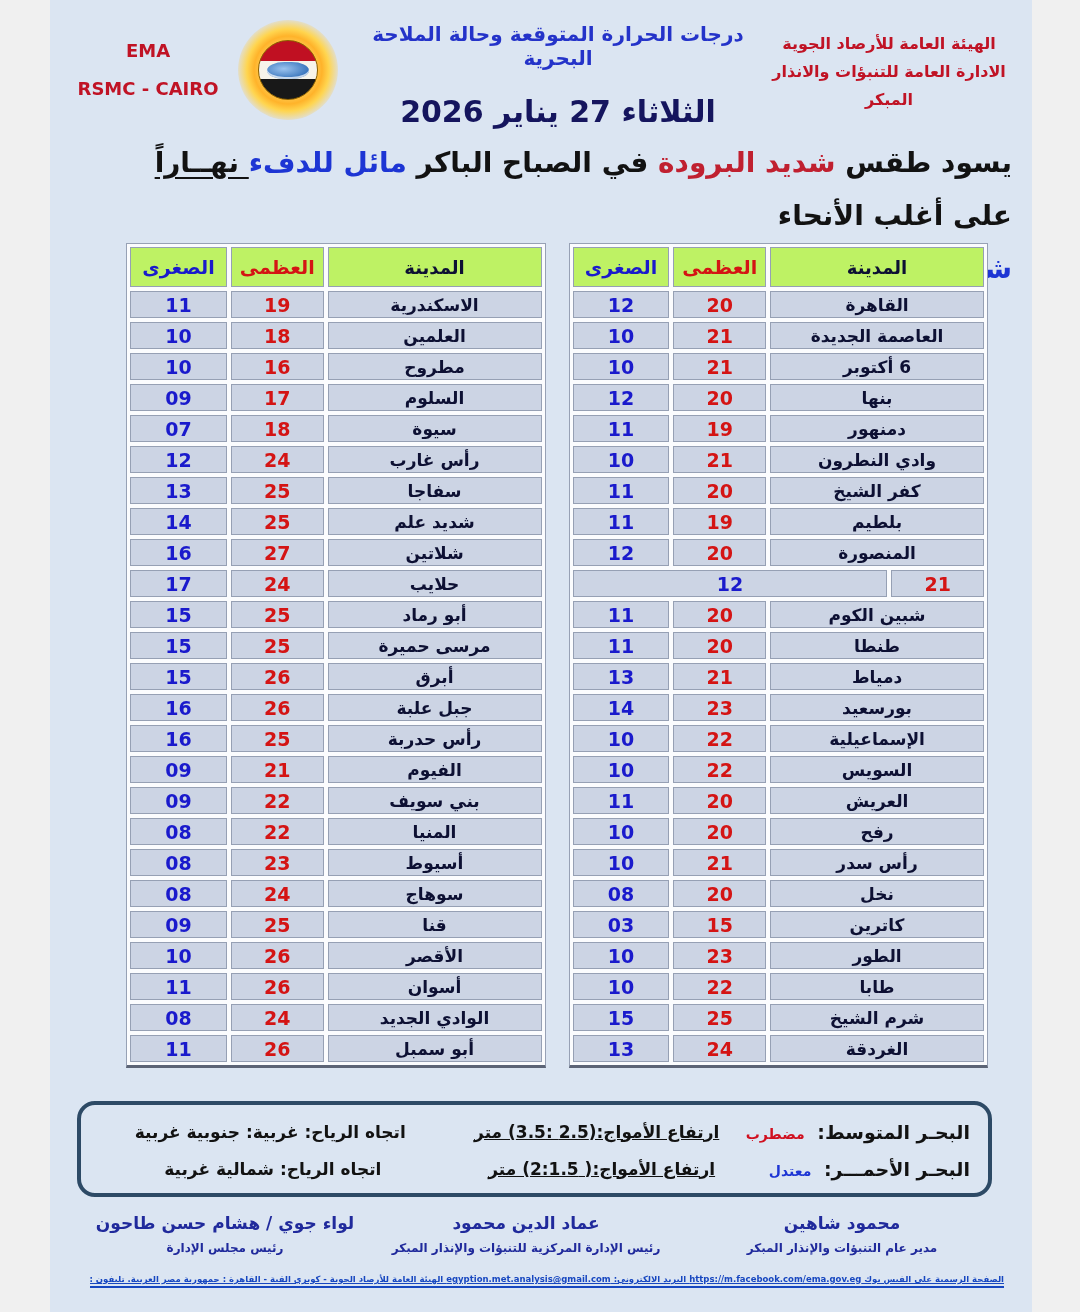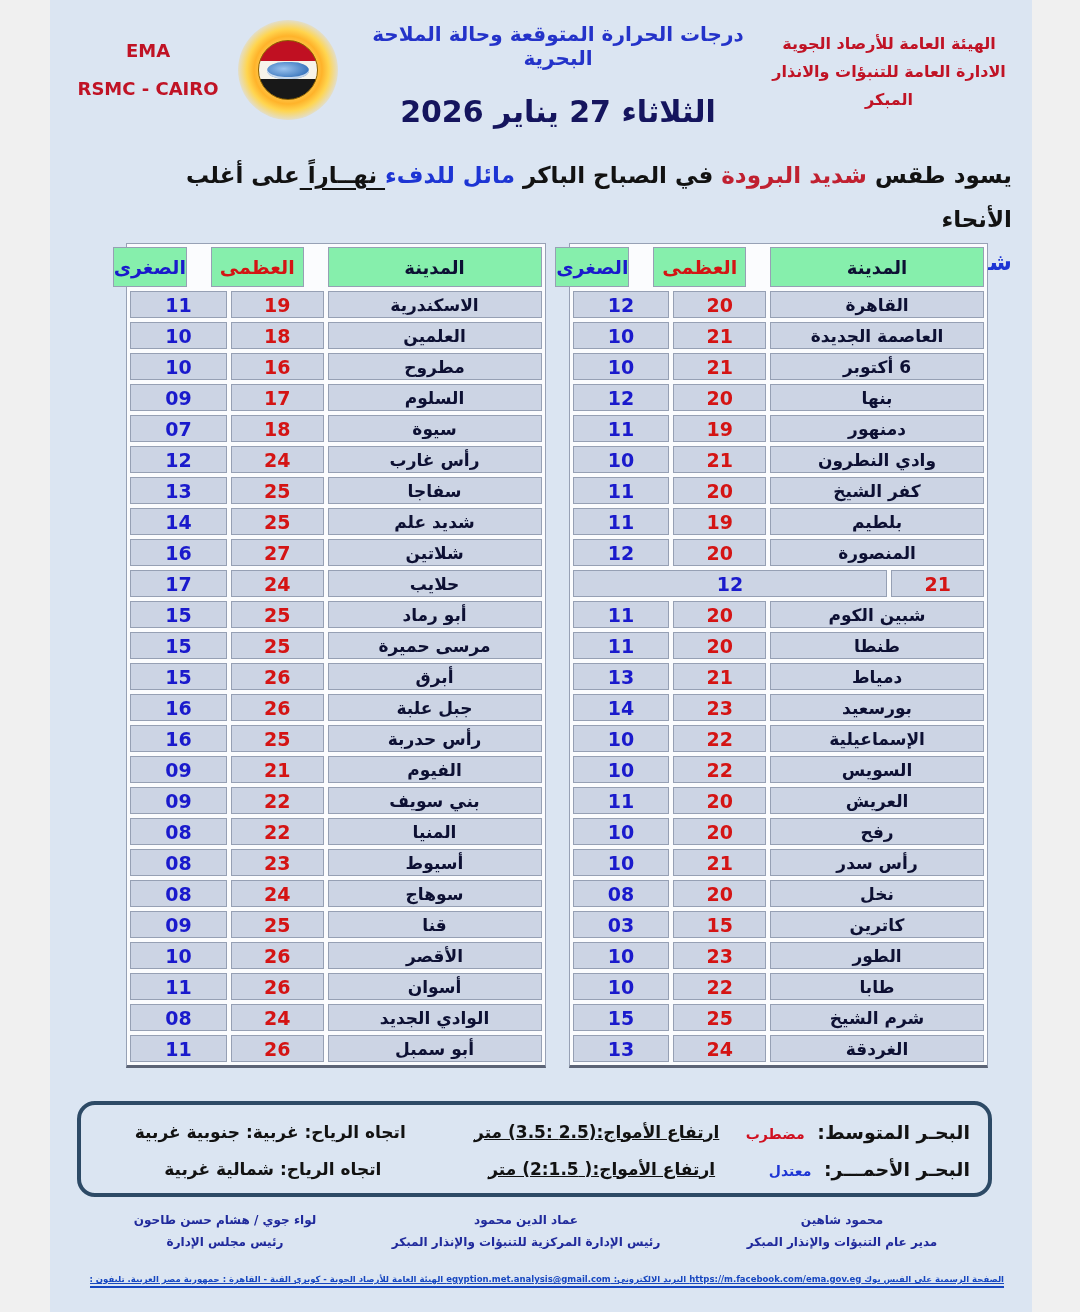--- a/index.html
+++ b/index.html
@@ -21,53 +21,53 @@
           display:flex; align-items:center; justify-content:center; }
   .logo-inner { width:60px; height:60px; border-radius:50%; overflow:hidden; border:1px solid #8a5f00;
           background:linear-gradient(#c01022 0 34%, #f7f4ea 34% 66%, #181818 66% 100%);
           display:flex; align-items:center; justify-content:center; }
   .logo-cloud { width:42px; height:17px; border-radius:50% / 60%;
           background:radial-gradient(ellipse at 40% 40%, #9cc4ef 0%, #3a76bd 70%, #2c5f9e 100%);
           box-shadow:0 -2px 0 rgba(255,255,255,.7) inset; }
   .emablk { width:168px; text-align:center; color:#c01325; font-weight:bold; font-size:18px; line-height:2.1; padding-top:16px; }
 
   
-  .summary { position:absolute; top:154px; right:20px; left:64px; text-align:right;
-             font-size:23px; font-weight:bold; color:#121212; line-height:1.9; }
+  .summary { position:absolute; top:136px; right:20px; left:64px; text-align:right;
+             font-size:28px; font-weight:bold; color:#121212; line-height:1.9; }
   .summary .red { color:#c02030; }
   .summary .blue { color:#1d35d4; }
   .summary .und { text-decoration:underline; text-underline-offset:5px; }
 
   
   .tables { position:absolute; top:243px; right:44px; left:76px; display:flex; gap:23px; }
   .ttable { flex:1; background:#fbfcfe; padding:3px; border:1px solid #97a1b5; border-bottom:3px solid #5c6476;
             display:flex; flex-direction:column; gap:4px; }
   .trow, .thead { display:flex; gap:4px; }
   .cell { border:1px solid #96a0b4; background:#ccd4e4; display:flex; align-items:center; justify-content:center;
           height:27px; font-weight:bold; font-size:17px; }
-  .thead .cell { background:#86efac; color:#1d35d4; height:40px; font-size:18px;margin-left:20px; }
+  .thead .cell { background:#bef264; color:#1d35d4; height:40px; font-size:18px; }
   .cell.city { flex:0 0 52%; color:#0d1033; }
   .cell.max { flex:0 0 22.5%; color:#d41414; font-size:19px; }
   .cell.min { flex:1; color:#1a1acc; font-size:19px; }
 
   
   .seabox { position:absolute; top:1101px; right:40px; left:27px; height:96px; border:4px solid #2d4a66;
             border-radius:18px; padding:8px 18px 6px 12px; display:flex; flex-direction:column; justify-content:space-around; }
   .searow { display:flex; align-items:center; }
   .sea-label { flex:0 0 25%; font-weight:bold; font-size:19px; color:#121212; white-space:nowrap; }
   .sea-state { font-weight:bold; font-size:14px; margin-right:6px; }
   .sea-state.red { color:#d01020; }
   .sea-state.blue { color:#1d35d4; }
   .sea-waves { flex:0 0 34%; text-align:center; font-weight:bold; font-size:17px; color:#121212;text-decoration:underline; }
   .sea-wind { flex:1; text-align:center; font-weight:bold; font-size:17px; color:#121212; }
 
   
   .footer { position:absolute; top:1213px; right:0; left:0; display:flex; padding:0 30px; }
   .fcol { text-align:center; color:#202a9c; font-weight:bold; }
-  .fcol .fname { font-size:12px; }
+  .fcol .fname { font-size:17px; }
   .fcol .ftitle { font-size:12px; margin-top:8px; }
   .fcol.c1 { flex:0 0 320px; }
   .fcol.c2 { flex:1; }
   .fcol.c3 { flex:0 0 290px; }
   .contact { position:absolute; top:1274px; right:28px; left:40px; text-align:center; direction:rtl;
              font-size:8.5px; color:#1747c0; font-weight:bold; text-decoration:underline; white-space:nowrap; overflow:hidden;
              border-bottom:2px solid #1747c0; padding-bottom:2px; }
 </style>
 </head>
 <body>

